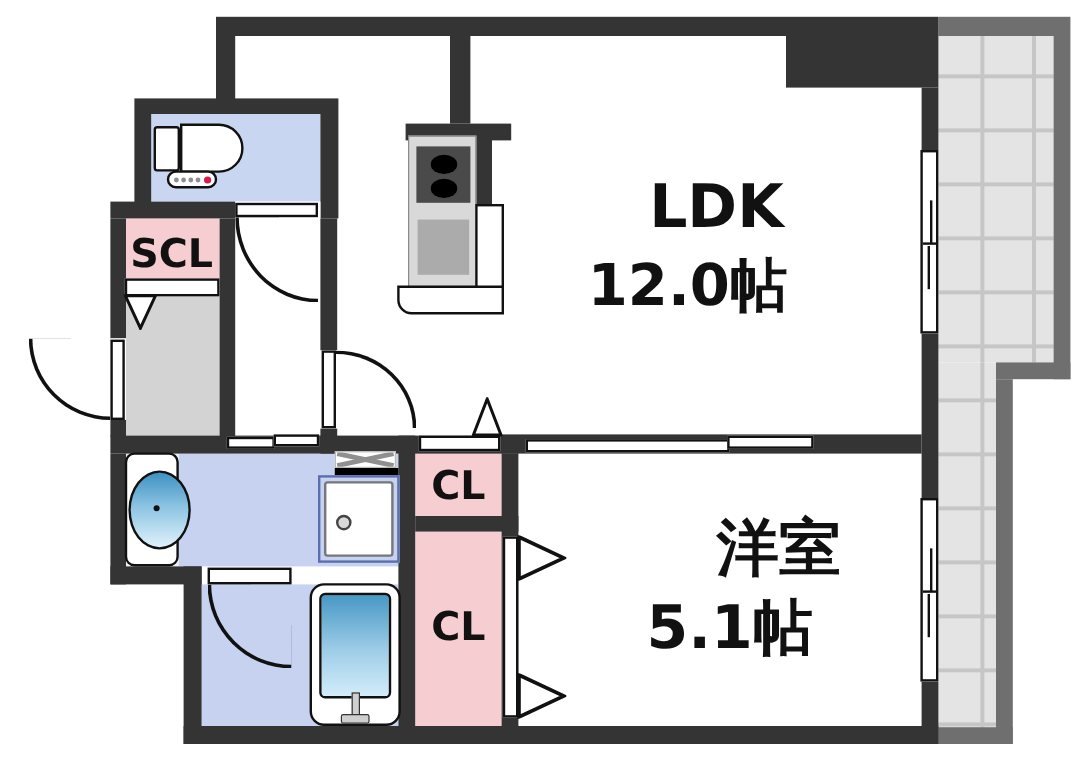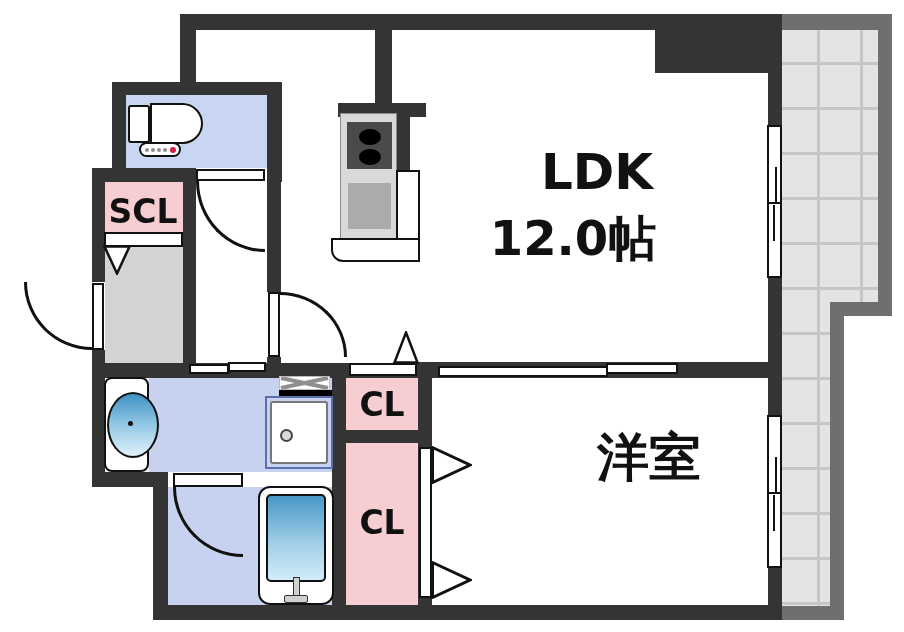--- a/index.html
+++ b/index.html
@@ -179,17 +179,18 @@
     <div class="abs" style="left:0;top:0;width:76px;height:119px;background:#fff;border:2px solid #111;border-radius:12px;"></div>
     <div class="abs" style="left:8px;top:8px;width:60px;height:88px;border:2px solid #111;border-radius:5px;
          background:linear-gradient(to bottom,#4798c6 0%,#9fcde7 55%,#d2ecfa 100%);"></div>
     <div class="abs" style="left:35px;top:91px;width:7px;height:20px;background:#cfcfcf;border:1px solid #333;"></div>
     <div class="abs" style="left:26px;top:109px;width:24px;height:8px;background:#cfcfcf;border:1px solid #333;border-radius:2px;"></div>
   </div>
 
   <div class="lbl" style="left:597px;top:172px;font-size:50px;">LDK</div>
   <div class="lbl" style="left:573px;top:238px;font-size:48px;">12.0帖</div>
   <div class="lbl" style="left:608px;top:457px;font-size:52px;margin-left:41px;">洋室</div>
+  <div class="lbl" style="left:608px;top:523px;font-size:50px;">5.1帖</div>
   <div class="lbl" style="left:143px;top:211px;font-size:33px;">SCL</div>
   <div class="lbl" style="left:382px;top:404px;font-size:33px;">CL</div>
   <div class="lbl" style="left:382px;top:522px;font-size:33px;">CL</div>
 
 </div>
 
 </body></html>

